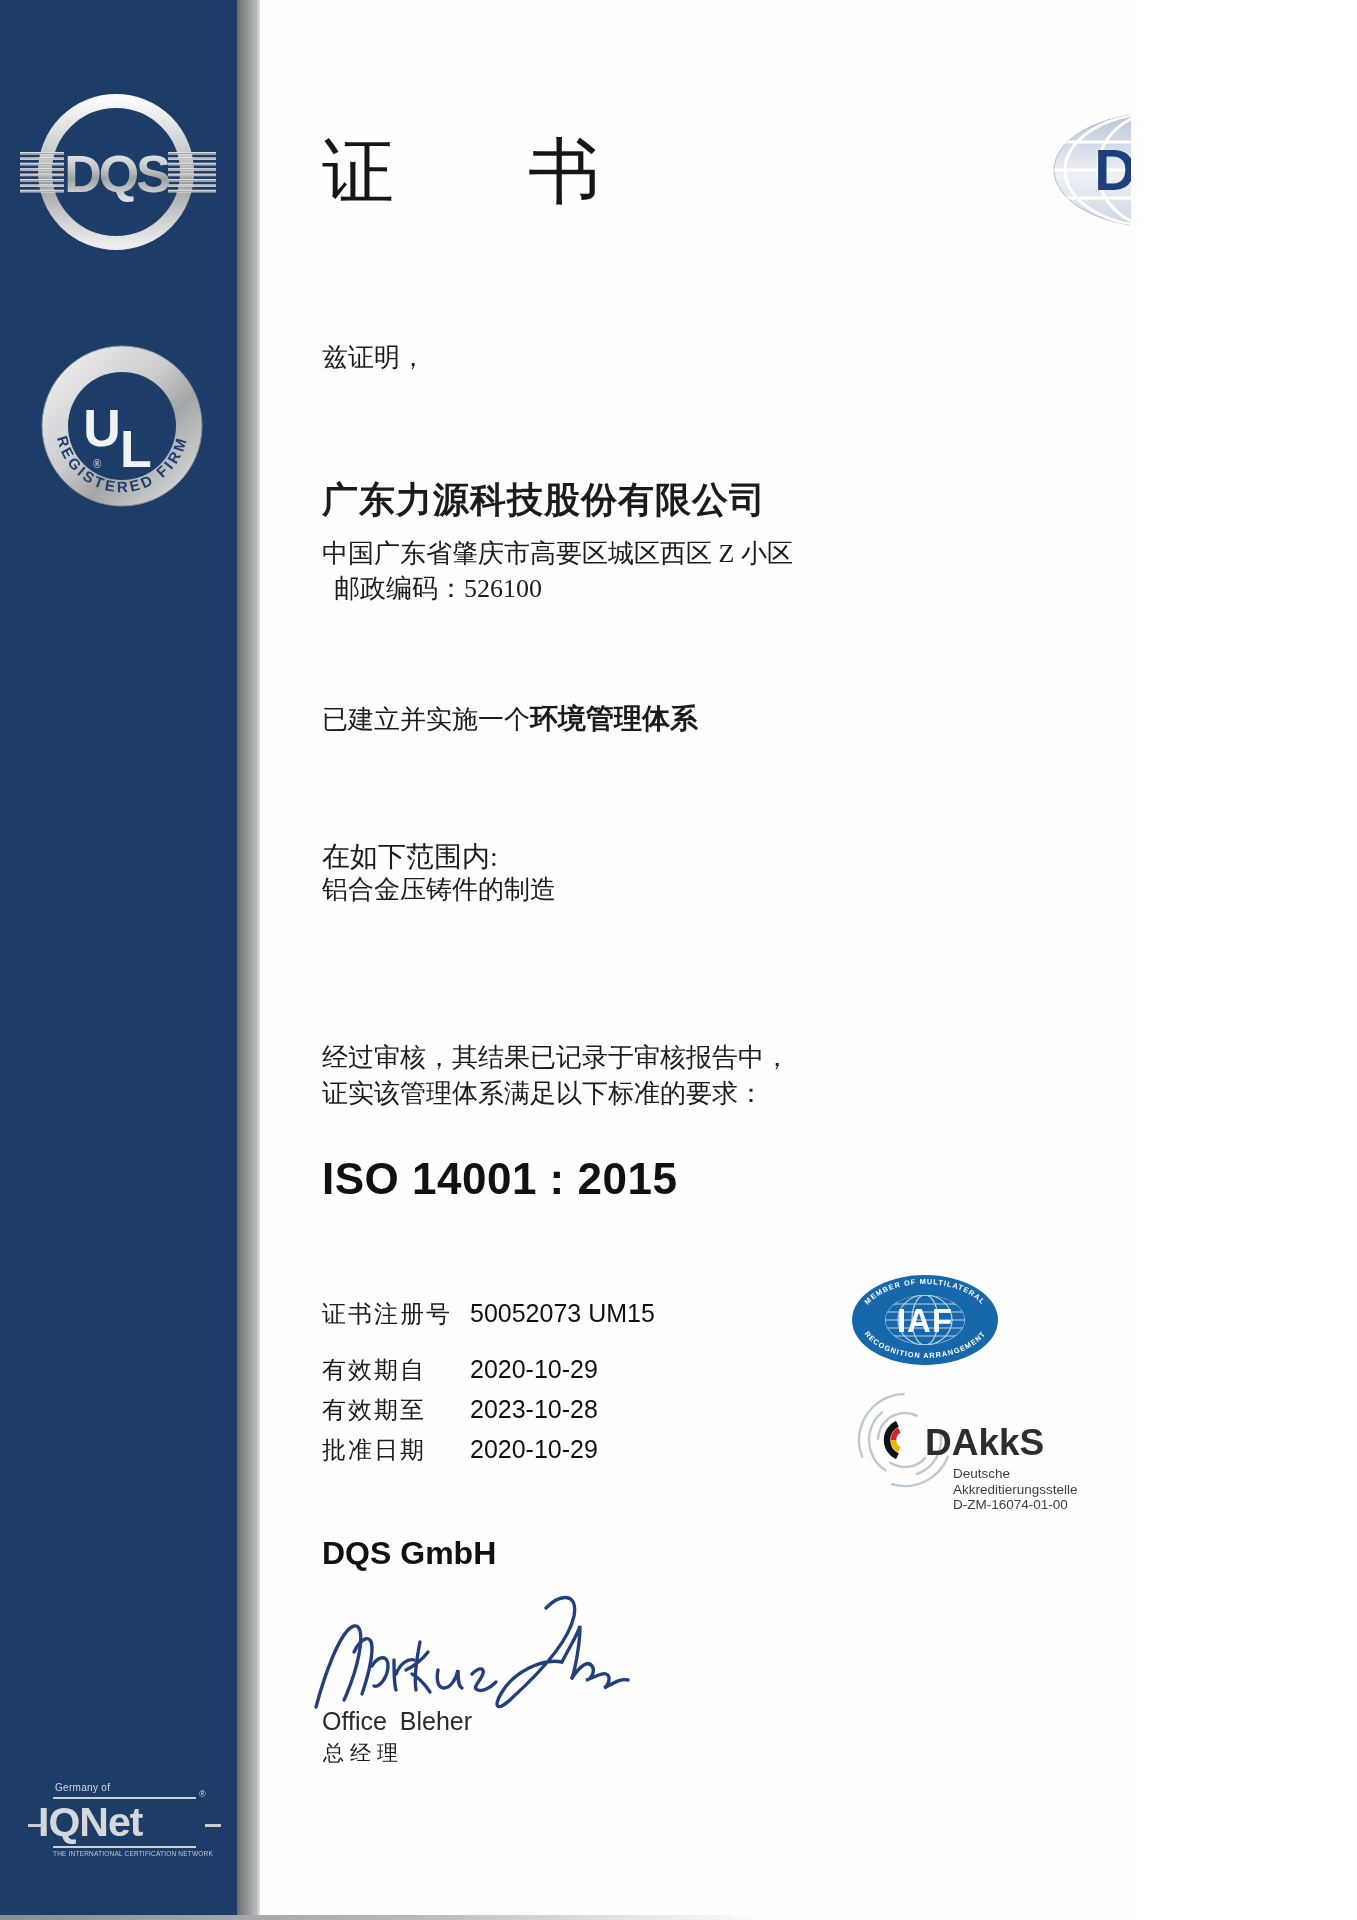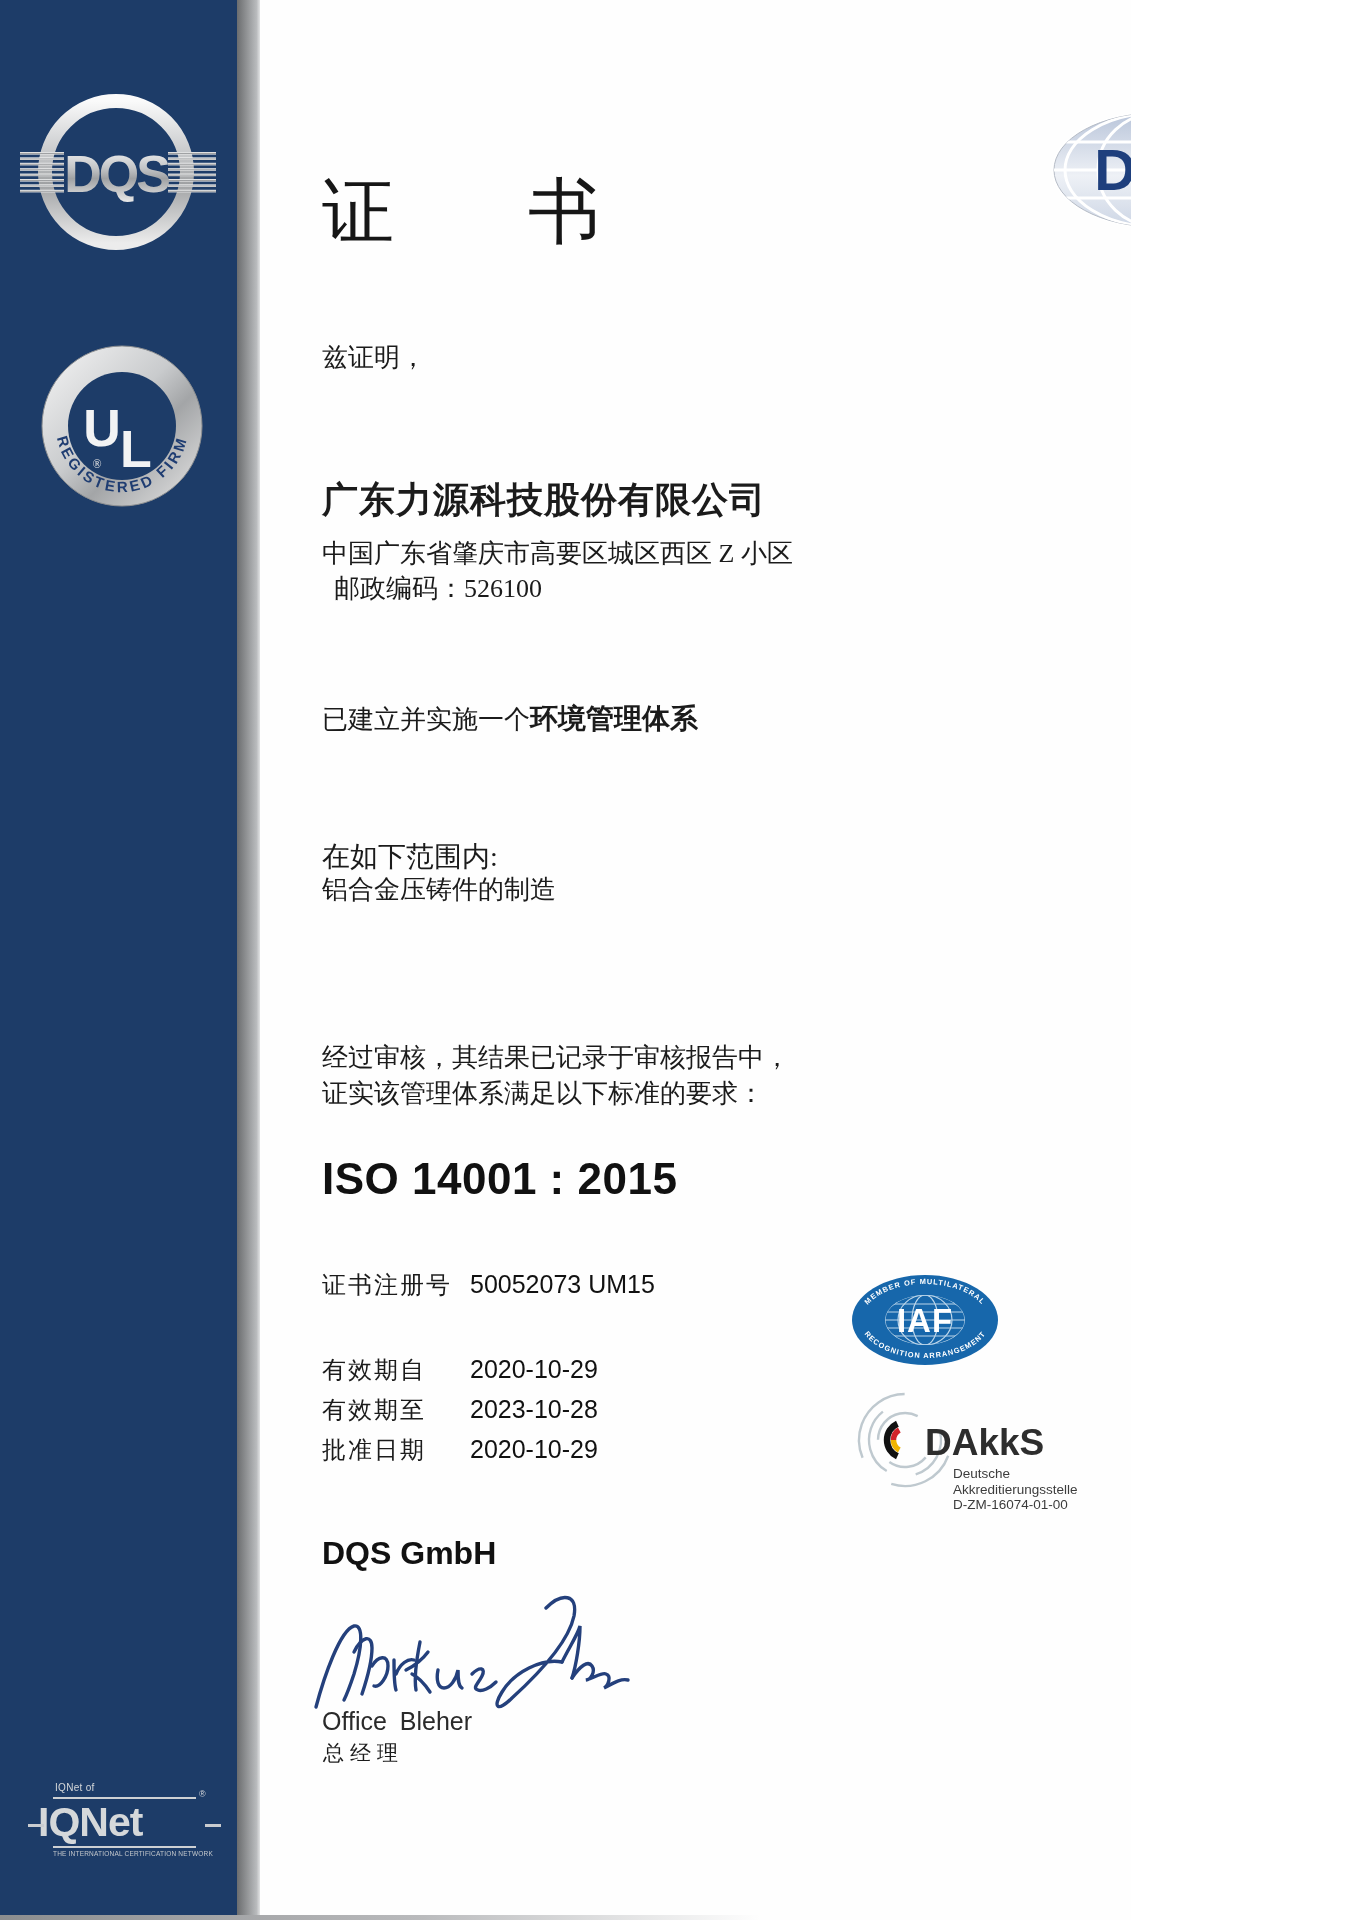--- a/index.html
+++ b/index.html
@@ -19,40 +19,40 @@
   .iq-member{position:absolute;left:33px;top:2px;font-size:10px;letter-spacing:.3px;}
   .iq-line-top{position:absolute;left:31px;top:17px;width:143px;height:2px;background:#cdd0d3;}
   .iq-reg{position:absolute;left:177px;top:9px;font-size:9px;}
   .iq-name{position:absolute;left:16px;top:19px;font-size:41px;font-weight:bold;letter-spacing:-1px;}
   .iq-dash{position:absolute;top:44px;width:16px;height:3px;background:#c9ccd0;}
   .iq-dash-l{left:6px;}
   .iq-dash-r{left:183px;}
   .iq-line-bottom{position:absolute;left:31px;top:66px;width:143px;height:2px;background:#cdd0d3;}
   .iq-tagline{position:absolute;left:31px;top:70px;font-size:6.5px;letter-spacing:.2px;white-space:nowrap;color:#c4c8cc;}
   
-  .cert-title{left:322px;top:124px;font-size:72px;color:#161616;word-spacing:116px;white-space:nowrap;margin-top:40px;}
+  .cert-title{left:322px;top:124px;font-size:72px;color:#161616;word-spacing:116px;white-space:nowrap;}
   .globe{left:1046px;top:104px;}
   
   .intro{left:322px;top:340px;font-size:26px;}
   .company-name{left:322px;top:476px;font-size:36px;font-weight:bold;letter-spacing:1px;}
   .address-1{left:322px;top:536px;font-size:26px;}
   .address-2{left:322px;top:571px;font-size:26px;margin-left:12px;}
   .statement{left:322px;top:700px;font-size:26px;}
   .statement b{font-size:28px;}
   .scope-label{left:322px;top:838px;font-size:28px;}
   .scope-text{left:322px;top:872px;font-size:26px;}
   .audit-1{left:322px;top:1040px;font-size:26px;}
   .audit-2{left:322px;top:1076px;font-size:26px;}
   .standard{left:322px;top:1154px;font-size:44px;font-weight:bold;
             font-family:"Liberation Sans","DejaVu Sans",sans-serif;letter-spacing:.5px;color:#111;}
   
   .detail-row{position:absolute;left:322px;display:flex;align-items:baseline;}
   .detail-label{width:148px;font-size:24px;letter-spacing:2px;}
   .detail-value{font-family:"Liberation Sans","DejaVu Sans",sans-serif;font-size:25px;color:#111;}
-  .row-0{top:1269px;justify-content:center;}.row-1{top:1354px;}.row-2{top:1394px;}.row-3{top:1434px;}
+  .row-0{top:1298px;justify-content:center;}.row-1{top:1354px;}.row-2{top:1394px;}.row-3{top:1434px;}
   
   .iaf{left:850px;top:1274px;}
   .dakks{left:853px;top:1390px;}
   
   .issuer{left:322px;top:1535px;font-size:32px;font-weight:bold;
           font-family:"Liberation Sans","DejaVu Sans",sans-serif;color:#111;}
   .signature{left:310px;top:1582px;}
   .signer-name{left:322px;top:1707px;font-size:25px;word-spacing:6px;
           font-family:"Liberation Sans","DejaVu Sans",sans-serif;color:#2a2a2a;}
   .signer-title{left:323px;top:1739px;font-size:21px;letter-spacing:6px;}
@@ -113,21 +113,21 @@
     <path id="ulArc" d="M 26,92 A 66,66 0 0 0 158,92" fill="none"></path>
     <text font-size="15" font-weight="bold" fill="#1f3d72" letter-spacing="3" font-family="'Liberation Sans',sans-serif" text-anchor="middle">
       <textPath href="#ulArc" startOffset="50%">REGISTERED FIRM</textPath>
     </text>
     <text x="72" y="112" font-size="52" font-weight="bold" fill="#f2f3f4" text-anchor="middle" font-family="'Liberation Sans',sans-serif">U</text>
     <text x="106" y="133" font-size="52" font-weight="bold" fill="#f2f3f4" text-anchor="middle" font-family="'Liberation Sans',sans-serif">L</text>
     <text x="67" y="134" font-size="12" fill="#e6e6e6" text-anchor="middle">®</text>
   </svg>
 
   <div class="abs iqnet">
-    <div class="iq-member">IQNet of</div>
+    <div class="iq-member">Germany of</div>
     <div class="iq-line-top"></div>
     <div class="iq-reg">®</div>
     <div class="iq-name">IQNet</div>
     <div class="iq-dash iq-dash-l"></div>
     <div class="iq-dash iq-dash-r"></div>
     <div class="iq-line-bottom"></div>
     <div class="iq-tagline">THE INTERNATIONAL CERTIFICATION NETWORK</div>
   </div>
 
   <div class="abs cert-title">证 书</div>

